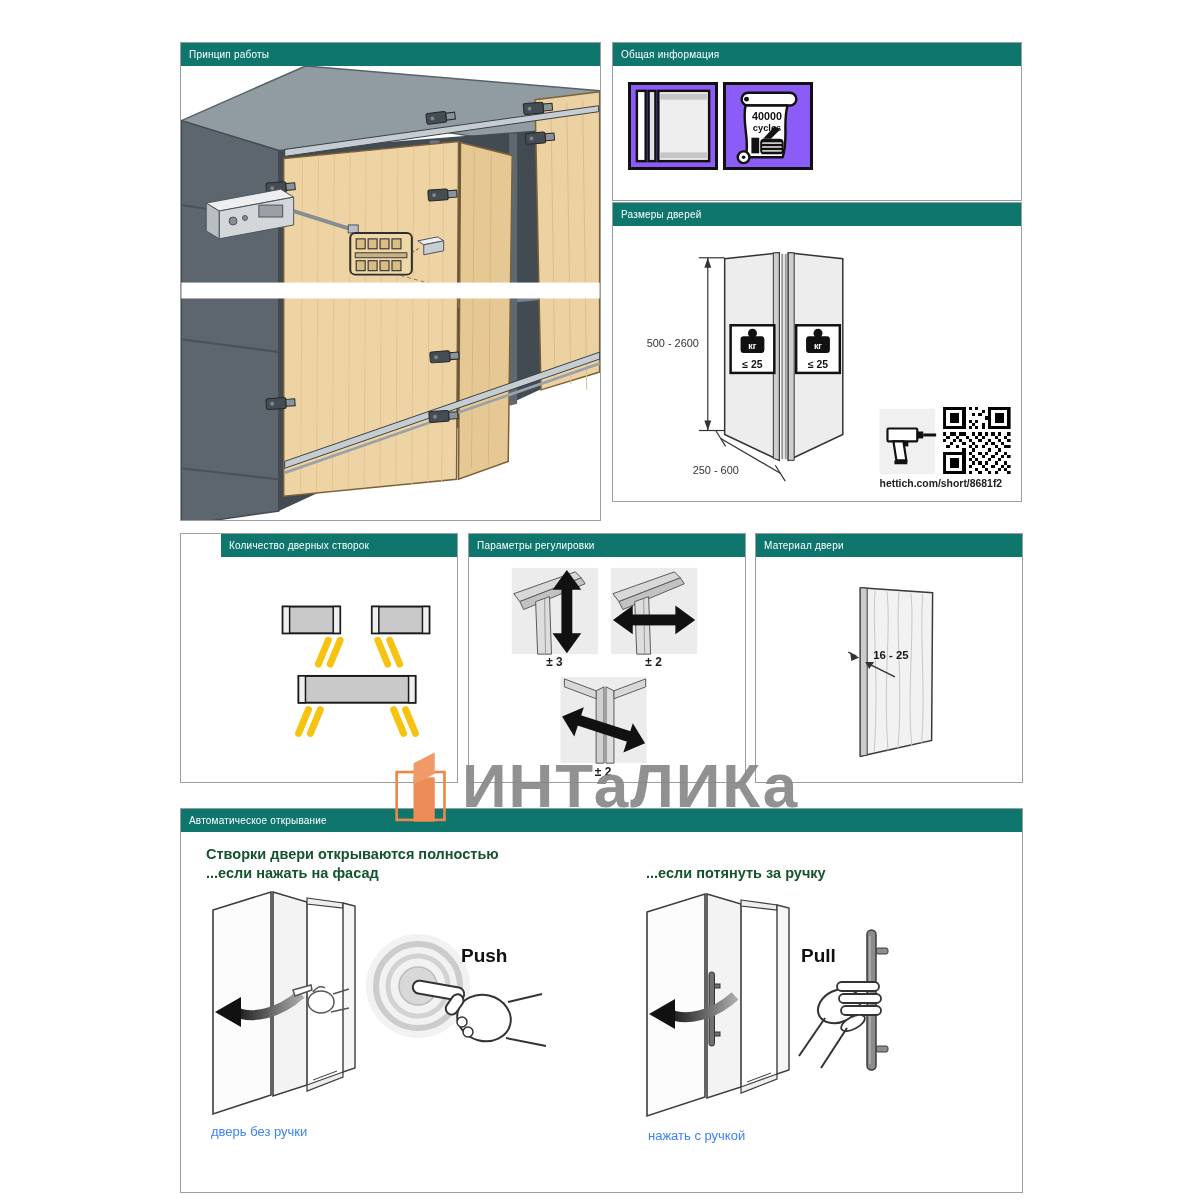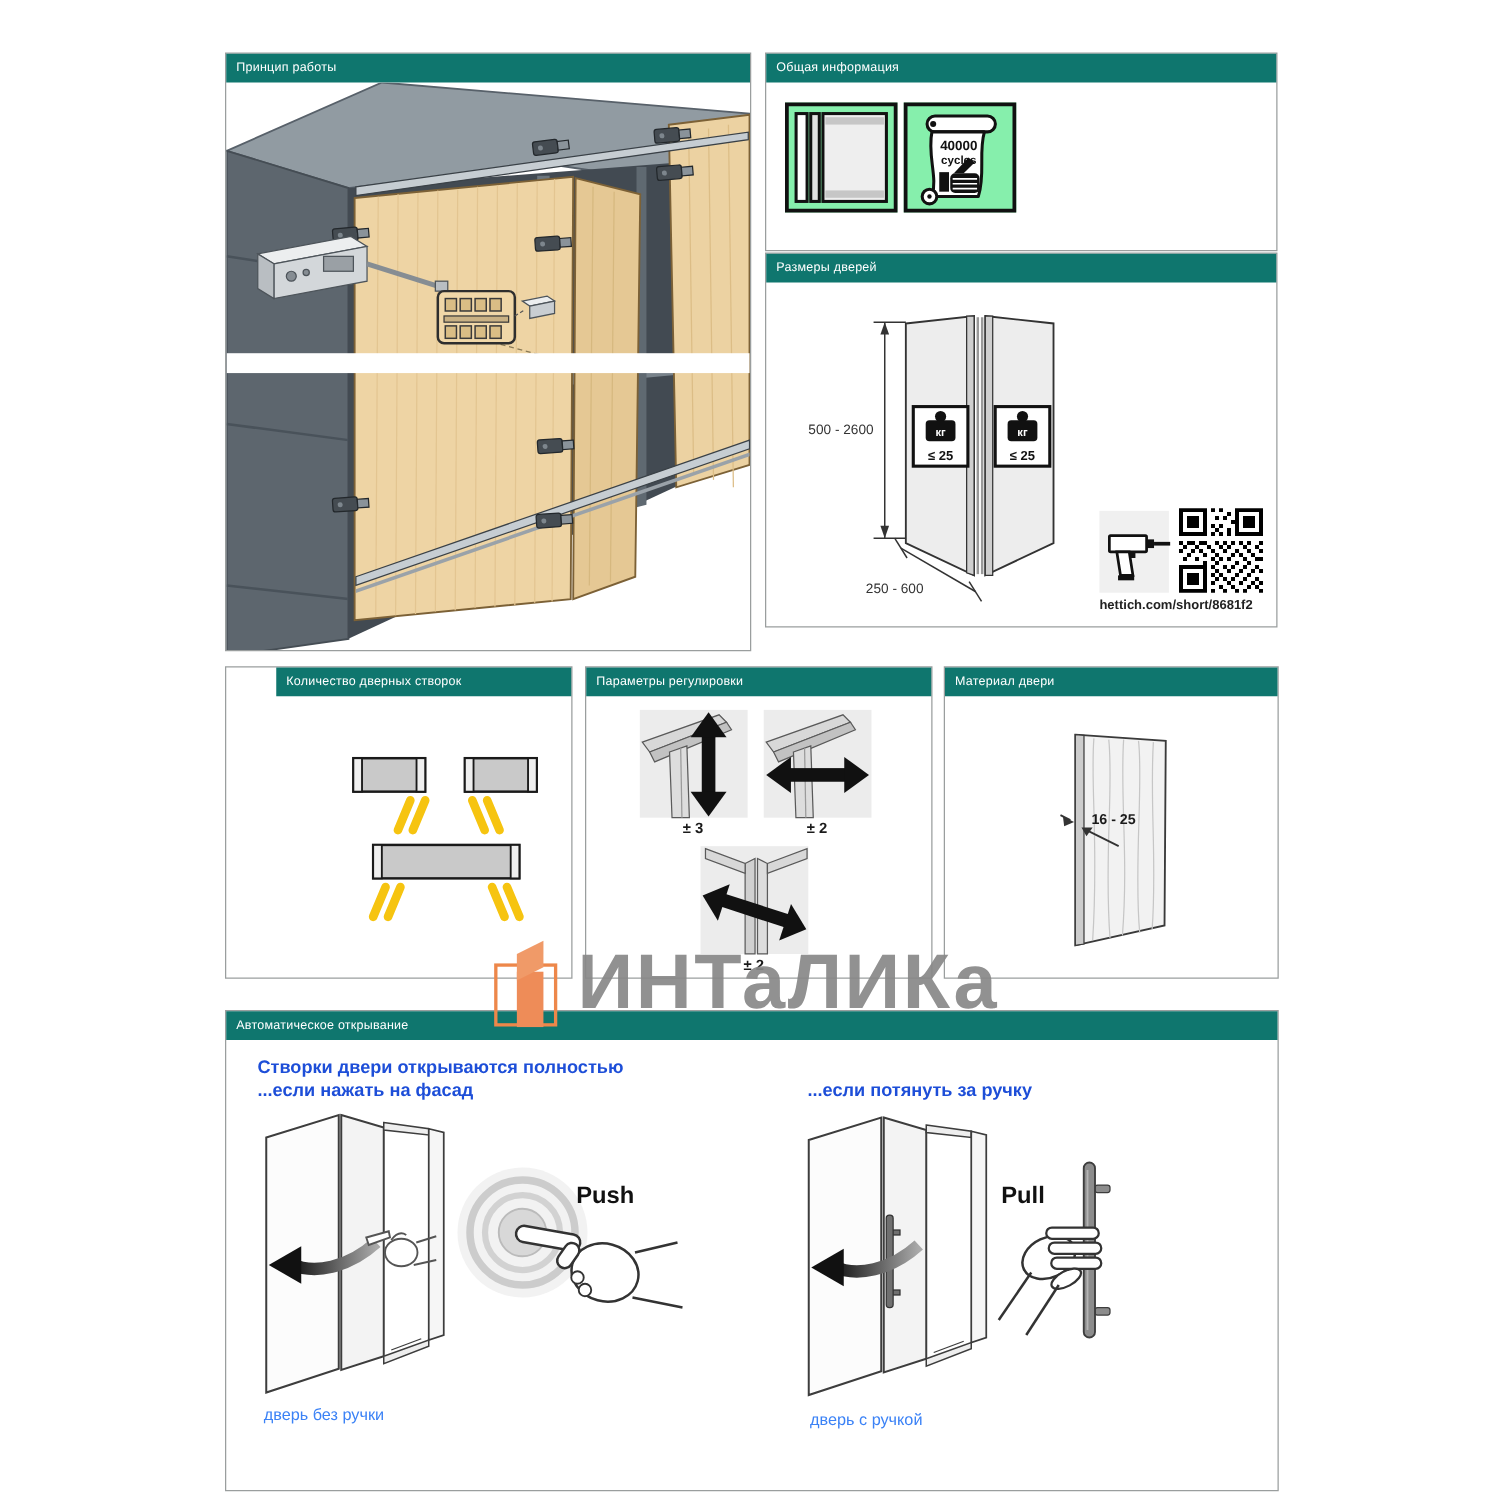--- a/index.html
+++ b/index.html
@@ -4,24 +4,24 @@
 <style>
   * { box-sizing: border-box; margin: 0; padding: 0; }
   html,body { width:1200px; height:1200px; background:#fff; font-family:"Liberation Sans",sans-serif; }
   #canvas { position:relative; width:1200px; height:1200px; background:#fff; overflow:hidden; }
   .panel { position:absolute; background:#fff; border:1px solid #9a9e9e; }
   .panel-header { height:23px; background:#0f766e; color:#fff; font-size:10px; line-height:23px;
                   padding-left:8px; letter-spacing:.2px; white-space:nowrap; }
   .panel-body { position:relative; width:100%; height:calc(100% - 23px); overflow:hidden; }
   svg { display:block; }
   svg text { font-family:"Liberation Sans",sans-serif; }
-  .iconbox { position:absolute; border:3px solid #111; background:#86efac; }
+  .iconbox { position:absolute; border:3px solid #111; background:#8b5cf6; }
   .dim-label { fill:#333; font-size:11px; }
   .bold-label { font-weight:bold; fill:#1a1a1a; }
-  .intro { position:absolute; font-size:14.5px; font-weight:bold; color:#1d4ed8; white-space:nowrap; }
+  .intro { position:absolute; font-size:14.5px; font-weight:bold; color:#14532d; white-space:nowrap; }
   .caption { position:absolute; font-size:13px; color:#3b82f6; white-space:nowrap; }
   #watermark { position:absolute; left:394px; top:746px; z-index:40; display:flex; align-items:flex-start; pointer-events:none; }
   #watermark .wm-text { font-size:62px; font-weight:bold; color:rgba(136,136,136,0.92);
                         letter-spacing:2px; line-height:80px; margin-left:6px; }
 </style>
 </head>
 <body>
 
 <div id="canvas">
 
@@ -527,21 +527,21 @@
           <rect x="60" y="70" width="42" height="9" rx="4.5" fill="#fff" stroke="#333" stroke-width="1.8"></rect>
           <rect x="62" y="82" width="40" height="9" rx="4.5" fill="#fff" stroke="#333" stroke-width="1.8"></rect>
           <ellipse cx="74" cy="99" rx="13" ry="6" transform="rotate(-28 74 99)" fill="#fff" stroke="#333" stroke-width="1.8"></ellipse>
           <line x1="46" y1="94" x2="20" y2="132" stroke="#333" stroke-width="2"></line>
           <line x1="68" y1="104" x2="42" y2="144" stroke="#333" stroke-width="2"></line>
         </g>
         <text x="22" y="38" font-size="19" font-weight="bold" fill="#111">Pull</text>
       </svg>
 
       <div class="caption" style="left:30px; top:292px;">дверь без ручки</div>
-      <div class="caption" style="left:467px; top:296px;">дверь с ручкой</div>
+      <div class="caption" style="left:467px; top:296px;">нажать с ручкой</div>
     </div>
   </div>
 
   <div id="watermark">
     <svg width="62" height="84" viewBox="0 0 70 84">
       <rect x="3" y="24" width="54" height="54" fill="none" stroke="#ed874a" stroke-width="3"></rect>
       <rect x="22" y="30" width="24" height="50" fill="#ee8c58"></rect>
       <polygon points="22,14 46,2 46,26 22,38" fill="#f09a68"></polygon>
     </svg>
     <div class="wm-text">ИНТаЛИКа</div>

